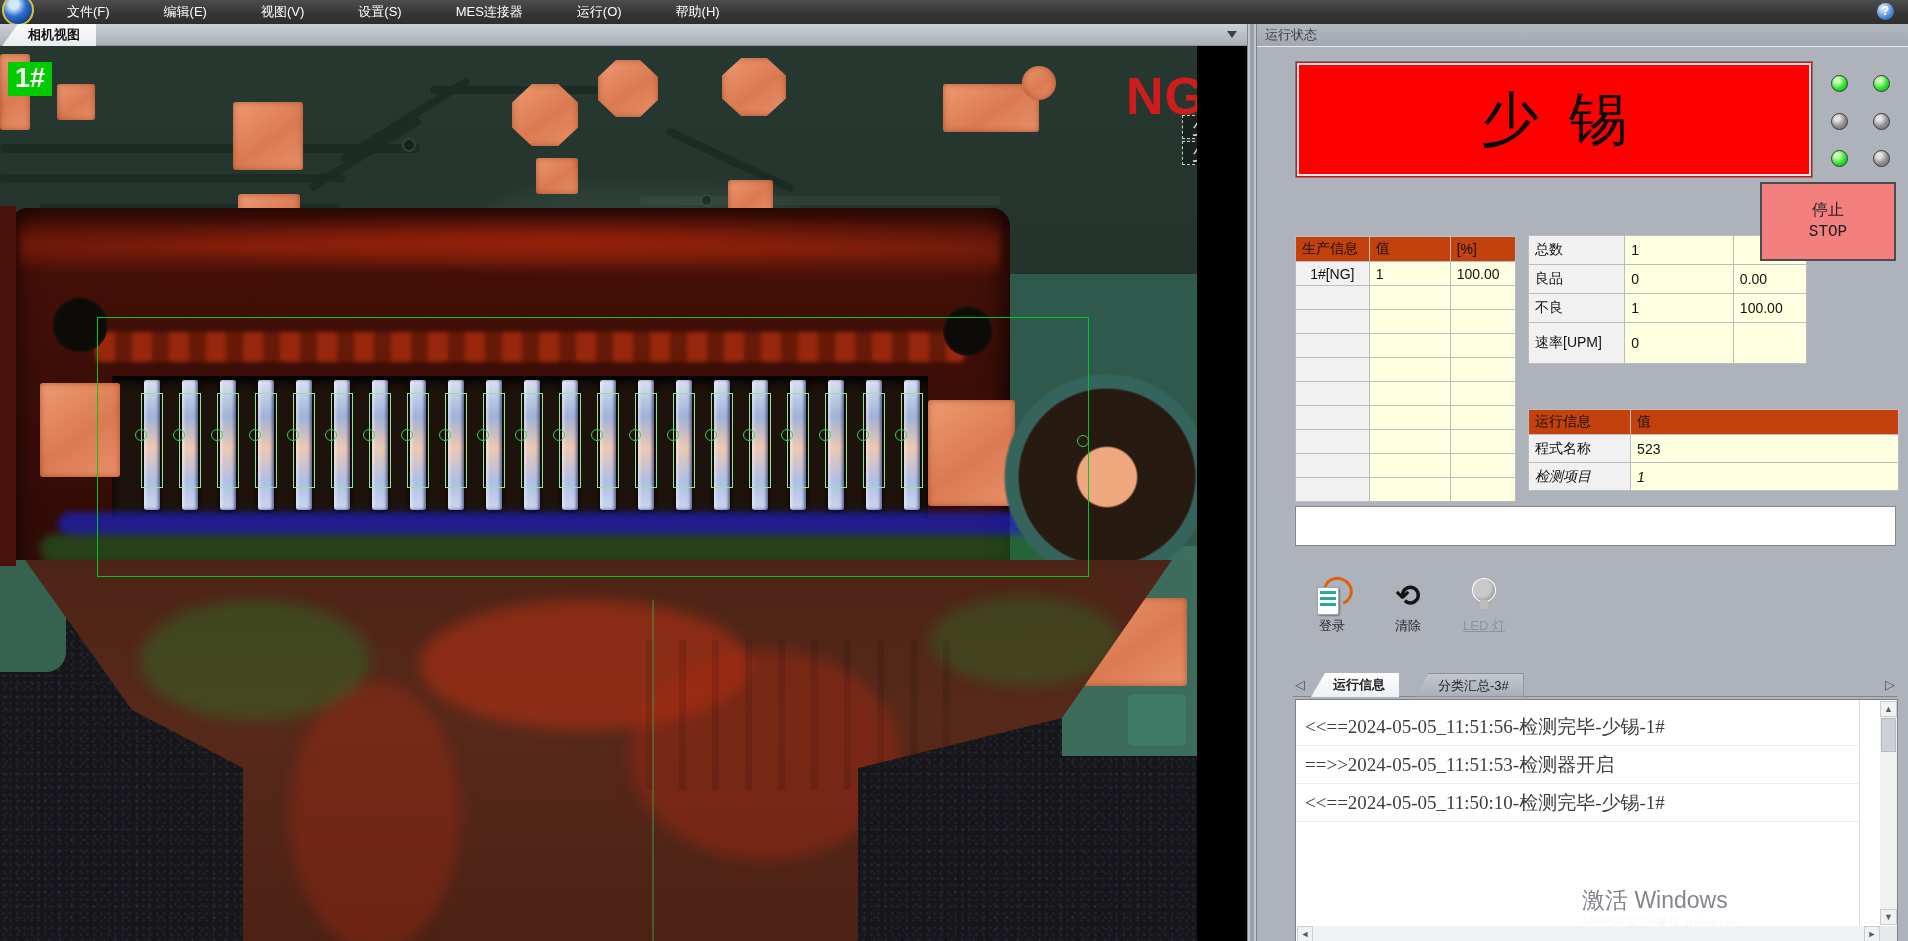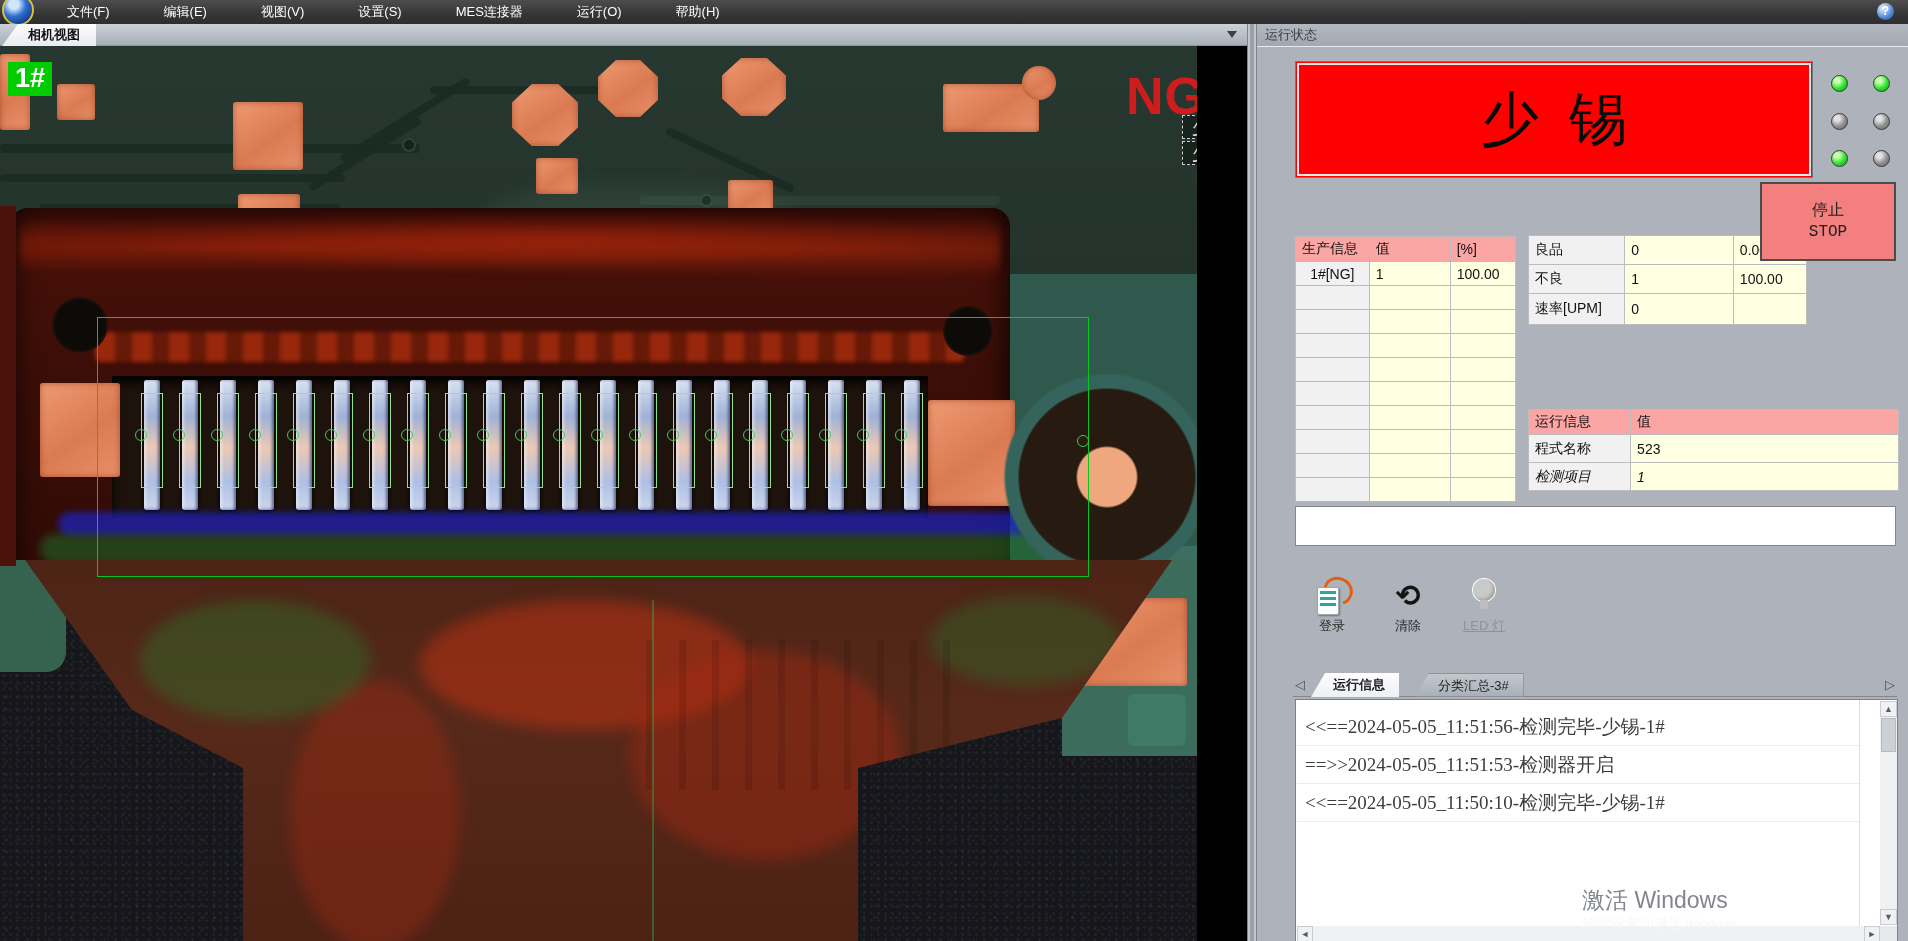--- a/index.html
+++ b/index.html
@@ -110,21 +110,21 @@
   #banner-text{font-family:"Liberation Serif","DejaVu Serif",serif;font-size:58px;color:#0a0a0a;
                letter-spacing:30px;margin-left:30px;}
   .led{position:absolute;width:17px;height:17px;border-radius:50%;border:1px solid #3a3a3a;box-sizing:border-box;}
   .led.on{background:radial-gradient(circle at 35% 30%,#c8ffb0 0 18%,#31e131 55%,#07a507);}
   .led.off{background:radial-gradient(circle at 35% 30%,#e2e2e2 0 18%,#8f8f8f 55%,#666);}
 
   table.grid{border-collapse:collapse;position:absolute;background:#fff;font-size:14px;color:#111;
              border:1px solid #7e8288;}
   table.grid td,table.grid th{border:1px solid #bcbcbc;padding:0 6px;font-weight:normal;text-align:left;
              white-space:nowrap;overflow:hidden;}
-  table.grid th{background:#fca5a5;}
+  table.grid th{background:#c2410c;}
   td.lbl{background:#f1f1f1;}
   td.val{background:#ffffe1;}
 
   #msg-box{position:absolute;left:38px;top:459px;width:601px;height:40px;background:#fff;border:1px solid #84888e;box-sizing:border-box;}
 
   
   .toolbtn{position:absolute;width:58px;height:72px;text-align:center;font-size:13px;color:#2a2a2a;}
   .toolbtn .ic{height:40px;position:relative;}
   #ic-login{position:absolute;left:14px;top:2px;width:30px;height:36px;}
   #ic-login .lan{position:absolute;left:6px;top:-2px;width:24px;height:22px;border:3px solid #e06012;
@@ -412,30 +412,35 @@
           <tr style="height:24px;">
             <td class="lbl" style="width:62px;text-align:center;"></td>
             <td class="val" style="width:84px;"></td>
             <td class="val" style="width:55px;"></td>
           </tr>
         </tbody>
       </table>
     <table class="grid" id="summary-table" style="left:271px;top:188px;width:279px;">
         <tbody>
           <tr style="height:29px;">
+            <td class="lbl" style="width:86px;">总数</td>
+            <td class="val" style="width:110px;">1</td>
+            <td class="val" style="width:63px;"></td>
+          </tr>
+          <tr style="height:29px;">
             <td class="lbl" style="width:86px;">良品</td>
             <td class="val" style="width:110px;">0</td>
             <td class="val" style="width:63px;">0.00</td>
           </tr>
           <tr style="height:29px;">
             <td class="lbl" style="width:86px;">不良</td>
             <td class="val" style="width:110px;">1</td>
             <td class="val" style="width:63px;">100.00</td>
           </tr>
-          <tr style="height:31px;margin-top:39px;">
+          <tr style="height:41px;margin-top:39px;">
             <td class="lbl" style="width:86px;">速率[UPM]</td>
             <td class="val" style="width:110px;">0</td>
             <td class="val" style="width:63px;"></td>
           </tr>
         </tbody>
       </table>
     <table class="grid" id="runinfo-table" style="left:271px;top:362px;width:371px;">
         <tbody>
           <tr style="height:25px;">
             <th style="width:90px">运行信息</th>

